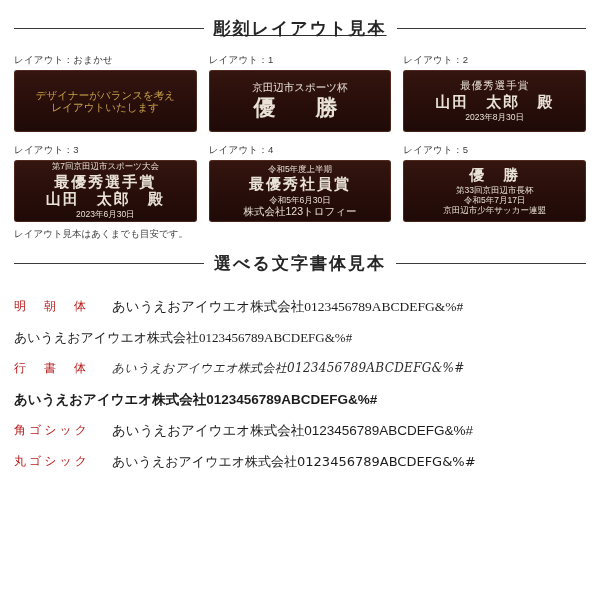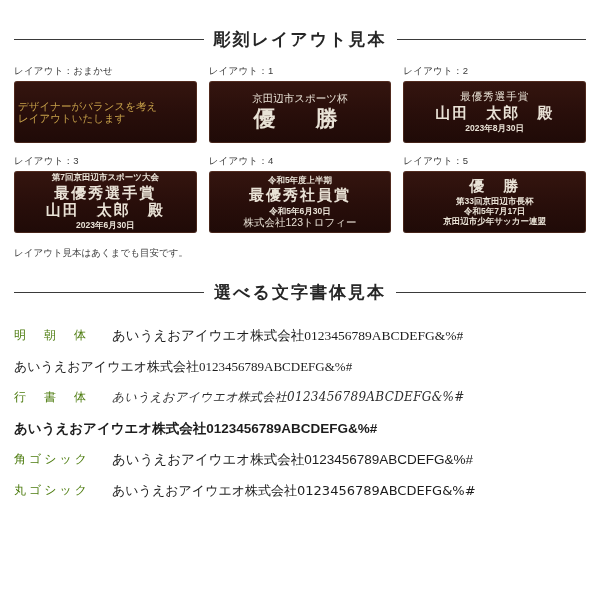--- a/index.html
+++ b/index.html
@@ -36,21 +36,21 @@
   }
   .section-head .title {
     flex: 0 0 auto;
     font-size: 17px;
     letter-spacing: 2px;
     font-weight: 700;
     color: #262626;
     white-space: nowrap;
   }
 
-  #head1 { margin-top: 28px; }
+  #head1 { margin-top: 17px; text-decoration: underline; }
   #head2 { margin-top: 0px; }
 
   
   .plate-grid {
     margin-top: 14px;
     display: grid;
     grid-template-columns: repeat(3, 1fr);
     column-gap: 12px;
     row-gap: 10px;
     gap: 12px;
@@ -73,50 +73,50 @@
     flex-direction: column;
     align-items: center;
     justify-content: center;
     overflow: hidden;
     color: #e9e2d6;
     text-align: center;
     padding: 3px 4px;
     box-sizing: border-box;
   }
   .plate .ln { display: block; width: 100%; line-height: 1.15; white-space: nowrap; }
-  .ln.small  { font-size: 8.5px; font-weight: bold; }
+  .ln.small  { font-size: 8.5px; }
   .ln.mid    { font-size: 10.5px; }
   .ln.big    { font-size: 15px; letter-spacing: 2px; font-weight: 600; font-family: Liberation Serif, serif; }
   .ln.huge   { font-size: 22px; letter-spacing: 9px; font-weight: 600; }
   .ln.gold   { color: #c8a24a; }
   .ln.sp1    { letter-spacing: 1px; }
   .ln.gap    { margin-top: 2px; }
-  .plate .ln.left { text-align: left; }
+  .plate .ln.left { text-align: center; }
 
   .note {
-    margin-top: 12px;
+    margin-top: 4px;
     font-size: 9.5px;
     color: #3a3a3a;
     line-height: 1.7;
   }
 
   
   .font-table {
     margin-top: 16px;
   }
   .font-row {
     display: flex;
     align-items: center;
     height: 31px;
   }
   .font-name {
     flex: 0 0 98px;
     font-size: 12px;
     letter-spacing: 3px;
-    color: #4d7c0f;
+    color: #b91c1c;
     white-space: nowrap;
   }
   .font-sample {
     flex: 1 1 auto;
     font-size: 13px;
     color: #1d1d1d;
     white-space: nowrap;
     overflow: hidden;
   }
   .f-mincho   { font-family: "Liberation Serif", serif; font-size: 13.5px; letter-spacing: 0px; }
@@ -193,21 +193,21 @@
         <span class="ln small">京田辺市少年サッカー連盟</span>
       </div>
     </div>
 
   </div>
 
   <div class="note">
     <div>レイアウト見本はあくまでも目安です。</div>
   </div>
 
-  <div class="section-head" id="head2" style="margin-top:20px">
+  <div class="section-head" id="head2" style="margin-top:10px">
     <span class="rule"></span>
     <span class="title">選べる文字書体見本</span>
     <span class="rule"></span>
   </div>
 
   <div class="font-table">
     <div class="font-row">
       <div class="font-name">明　朝　体</div>
       <div class="font-sample f-mincho">あいうえおアイウエオ株式会社0123456789ABCDEFG&amp;%#</div>
     </div>

